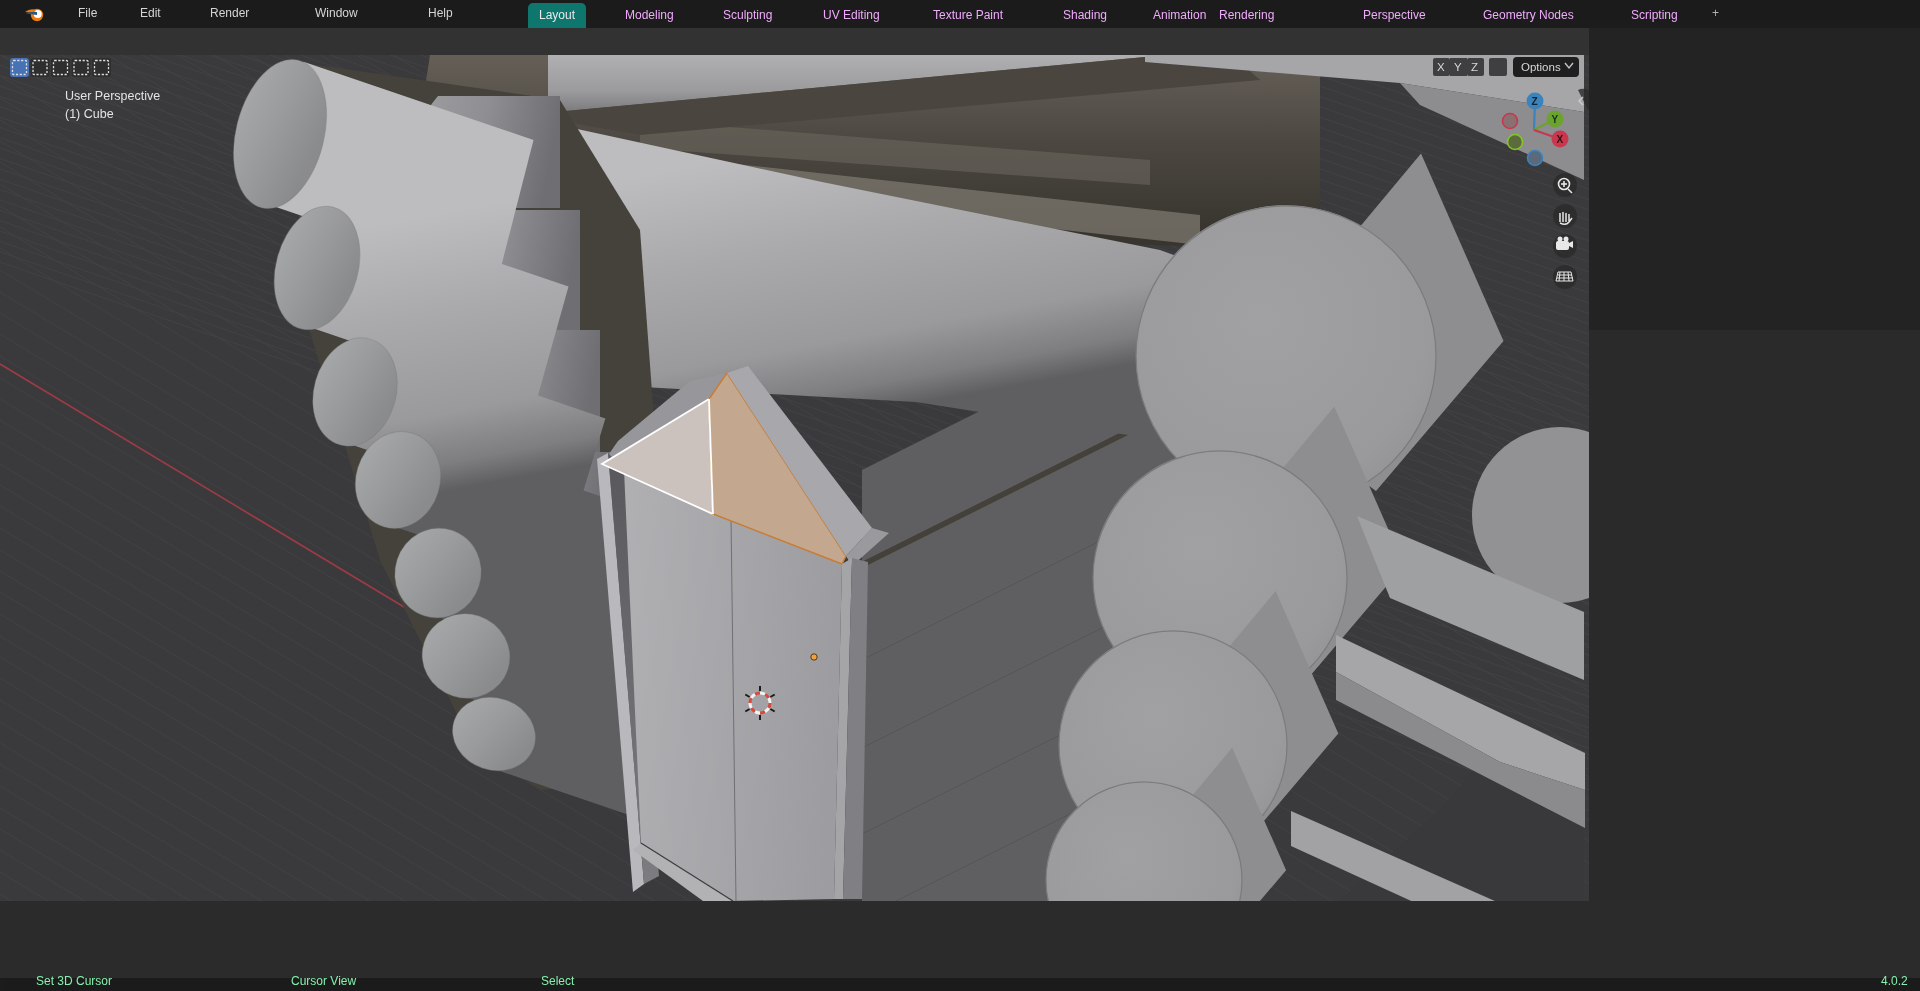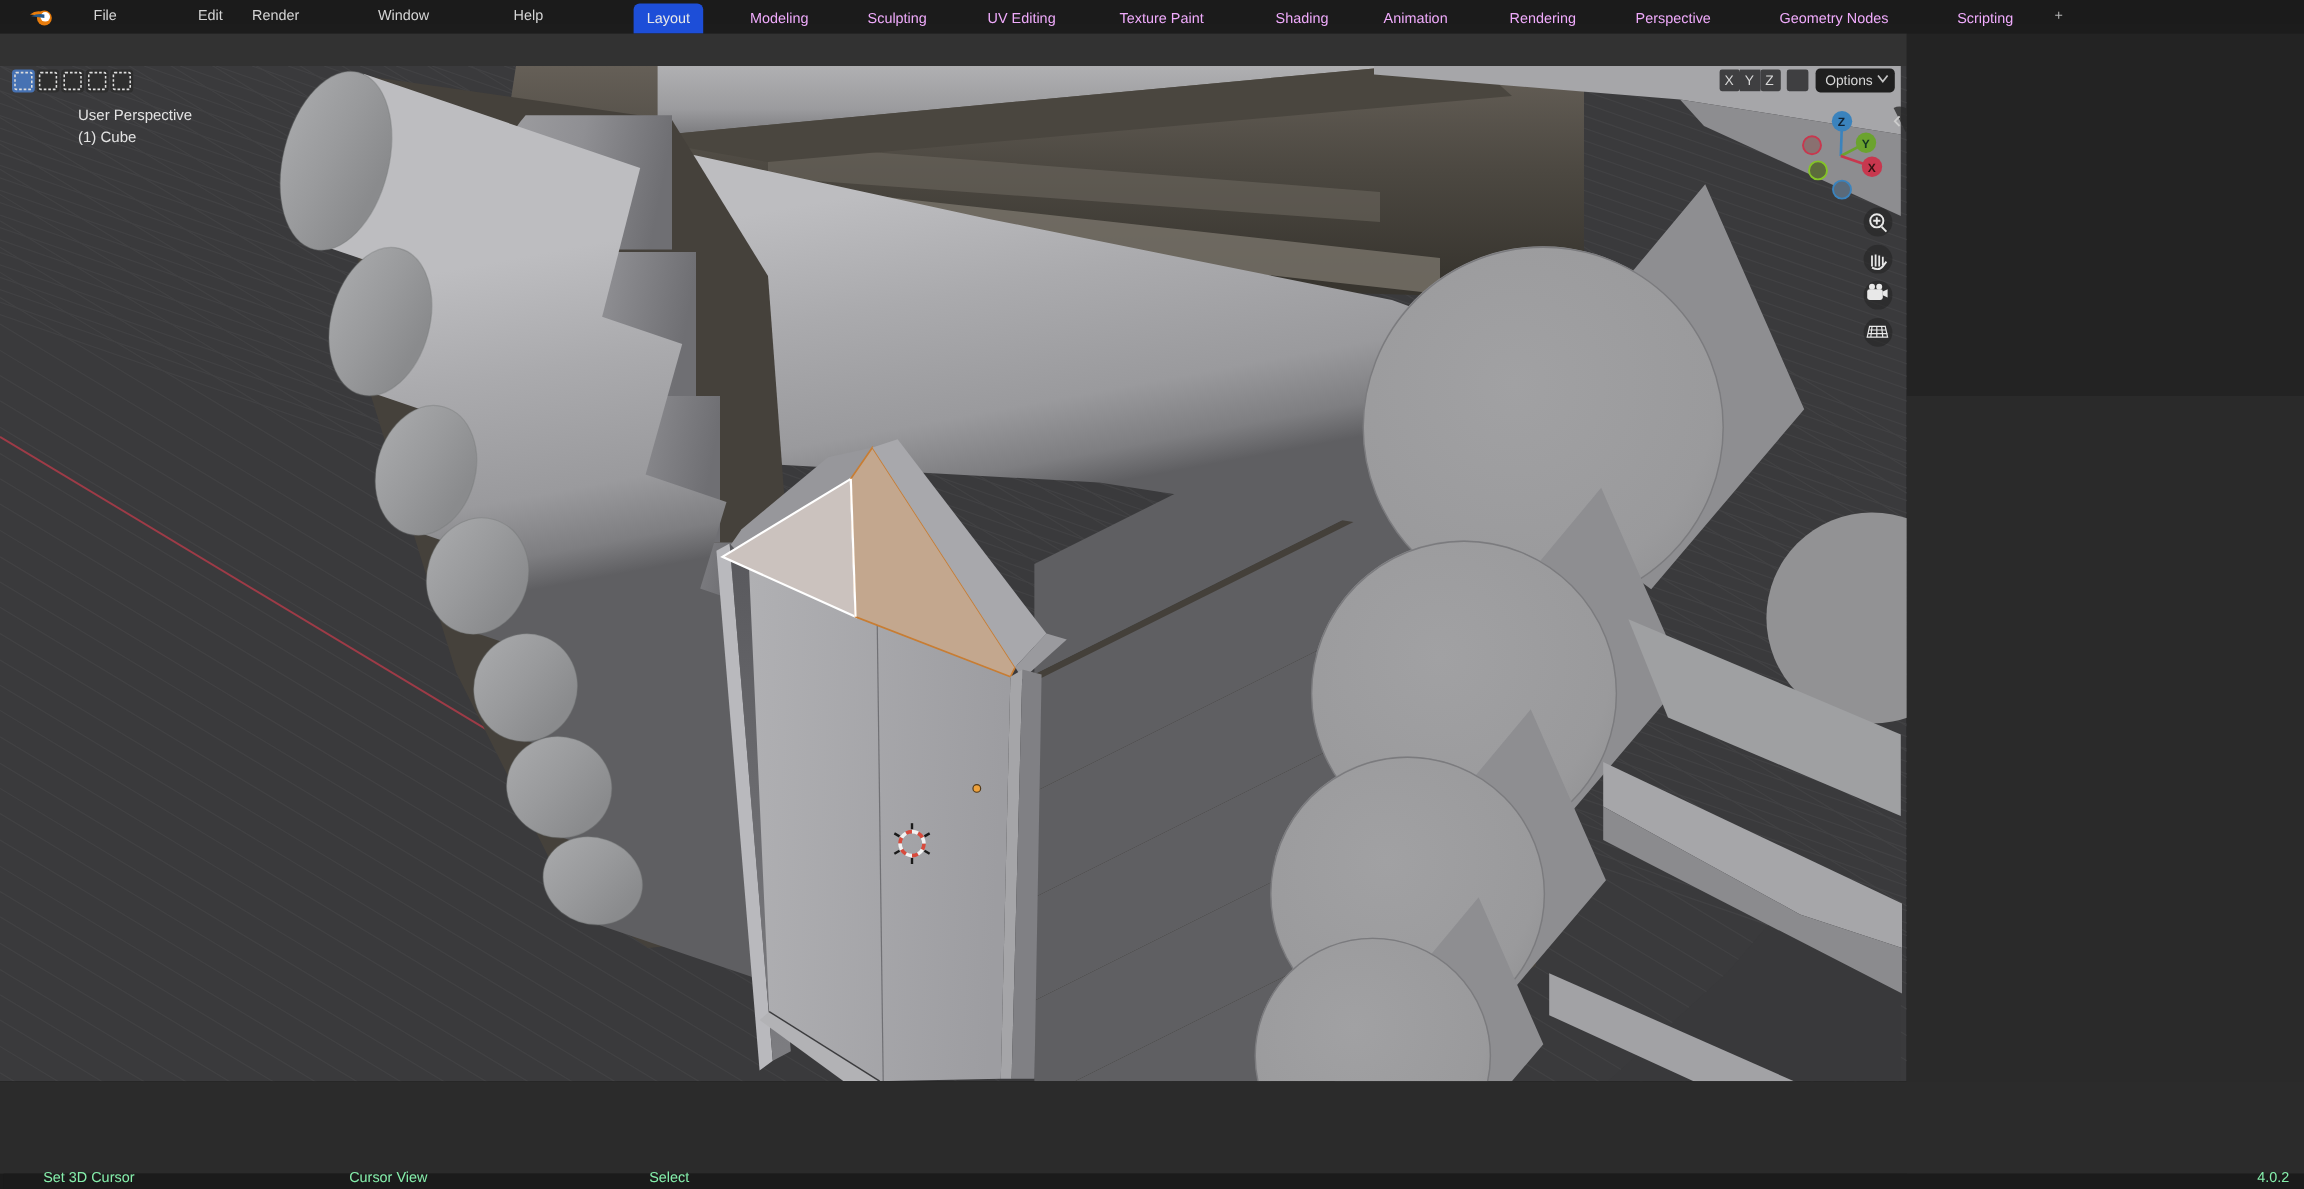--- a/index.html
+++ b/index.html
@@ -1,52 +1,52 @@
 <!DOCTYPE html>
 <html><head><meta charset="utf-8">
 <style>
 *{margin:0;padding:0;box-sizing:border-box}
 html,body{width:1920px;height:991px;overflow:hidden;background:#1c1c1c;font-family:"Liberation Sans",sans-serif;-webkit-font-smoothing:antialiased}
 .abs{position:absolute}
 
 #topbar{position:absolute;left:0;top:0;width:1920px;height:20px;background:#1b1b1b;color:#d5d5d5;font-size:12px}
 #topbar .menu{position:absolute;top:0;height:28px;line-height:27px}
 .tab{position:absolute;top:3px;height:25px;line-height:25px;padding:0 11px;color:#f0abfc;border-radius:5px 5px 0 0;font-size:12px}
-.tab.active{background:#1d4ed8;color:#e8e8e8}
+.tab.active{background:#0f766e;color:#e8e8e8}
 
 #vph{position:absolute;left:0;top:28px;width:1589px;height:27px;background:#323232;color:#d9d9d9;font-size:12px}
 
 #outliner{position:absolute;left:1589px;top:28px;width:331px;height:302px;background:#232323;font-size:12px;color:#cfcfcf}
 #props{position:absolute;left:1589px;top:330px;width:331px;height:648px;background:#2a2a2a;font-size:12px;color:#c9c9c9}
 
 #tl{position:absolute;left:0;top:901px;width:1920px;height:77px;background:#2b2b2b}
 #status{position:absolute;left:3px;top:978px;width:1920px;height:13px;background:#1b1b1b;color:#86efac;font-size:12px}
 </style></head>
 <body>
 
 <div id="topbar">
   <svg class="abs" style="left:24px;top:4px" width="22" height="20" viewBox="0 0 22 20">
       <circle cx="13" cy="11" r="6.2" fill="#e87d0d"></circle>
       <circle cx="13.7" cy="10" r="4.0" fill="#fff"></circle>
       <path d="M1 8 Q6 4 12 6 L9 9 Z" fill="#e87d0d"></path>
       <path d="M13 11 L2 9.5 Q7 7 13 8Z" fill="#265787"></path>
     </svg>
   <div class="menu" style="left:78px">File</div>
-  <div class="menu" style="left:165px">Edit</div>
+  <div class="menu" style="left:140px">Edit</div>
   <div class="menu" style="left:210px">Render</div>
   <div class="menu" style="left:315px">Window</div>
   <div class="menu" style="left:428px">Help</div>
   <div class="tab active" style="left:528px">Layout</div>
   <div class="tab" style="left:614px">Modeling</div>
   <div class="tab" style="left:712px">Sculpting</div>
   <div class="tab" style="left:812px">UV Editing</div>
   <div class="tab" style="left:922px">Texture Paint</div>
   <div class="tab" style="left:1052px">Shading</div>
   <div class="tab" style="left:1142px">Animation</div>
-  <div class="tab" style="left:1247px">Rendering</div>
+  <div class="tab" style="left:1208px">Rendering</div>
   <div class="tab" style="left:1352px">Perspective</div>
   <div class="tab" style="left:1472px">Geometry Nodes</div>
   <div class="tab" style="left:1620px">Scripting</div>
   <div class="menu" style="left:1712px;color:#b4b4b4">+</div>
 </div>
 
 <div id="vph"></div>
 
 <svg id="scene" class="abs" style="left:0;top:55px" width="1589" height="846" viewBox="0 55 1589 846">
 <defs>

